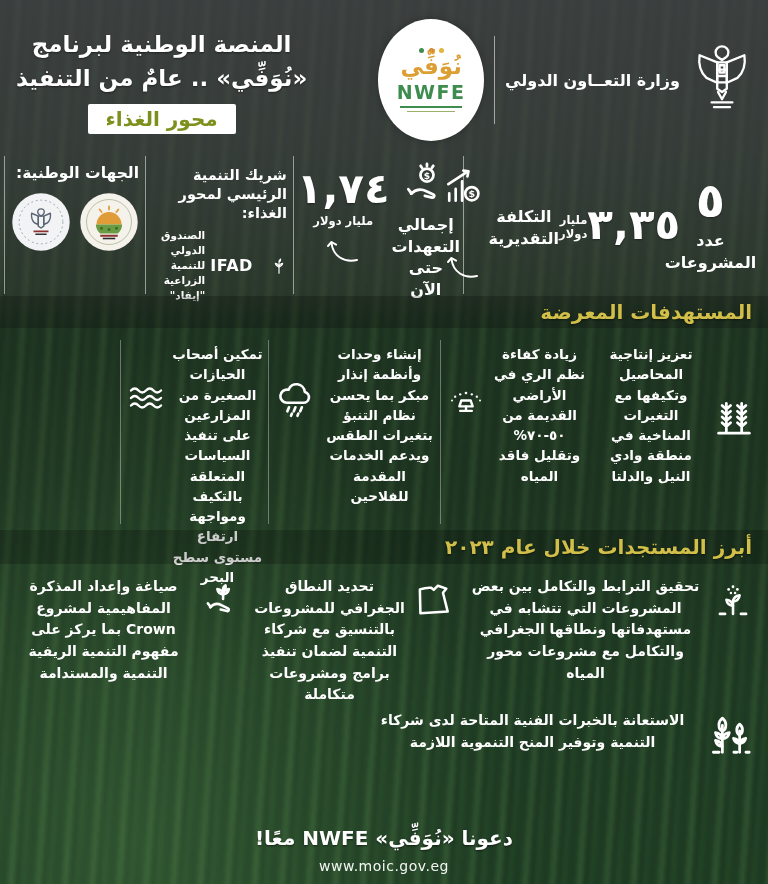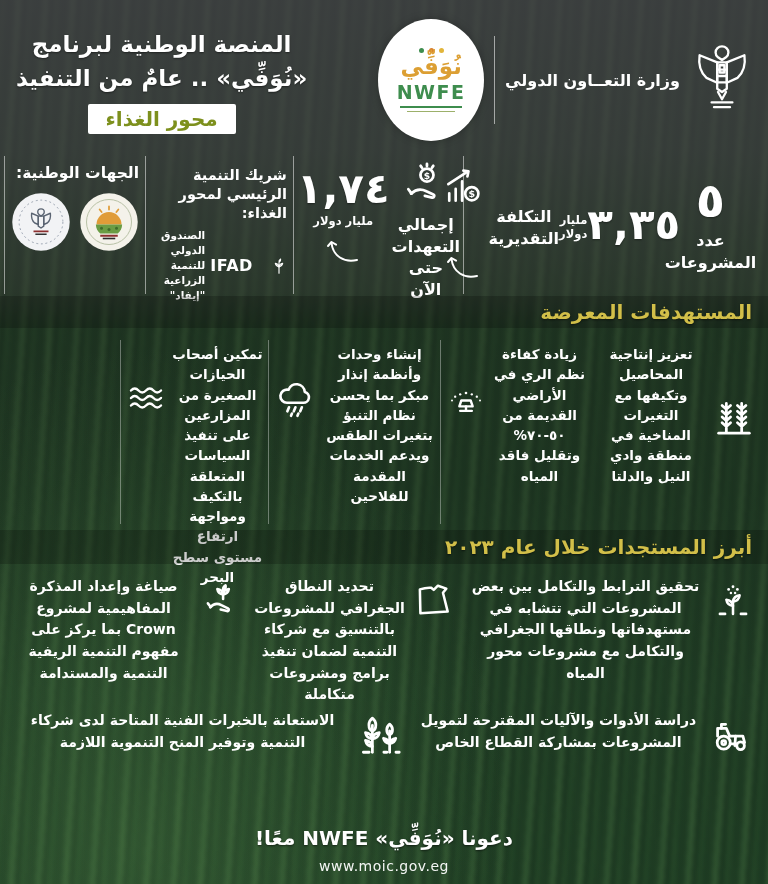--- a/index.html
+++ b/index.html
@@ -367,35 +367,20 @@
             <path d="M5.8 16.8c1.8-2 4.3-2.4 6.4-1.3l3.8 1.8c.9.5.4 1.9-.6 1.6l-3.6-.9"></path>
             <path d="M4.5 14.5l1.6 2.1"></path>
           </svg>
         </span>
         <div class="txt">صياغة وإعداد المذكرة المفاهيمية لمشروع Crown بما يركز على مفهوم التنمية الريفية التنمية والمستدامة</div>
       </div>
     </div>
 
     <div class="u-body2">
 
-      <div class="u-item uc4">
-        <span class="icw">
-          <svg class="ic" width="46" height="46" viewBox="0 0 24 24">
-            <circle cx="8.2" cy="16" r="3.4"></circle>
-              <circle cx="8.2" cy="16" r="1"></circle>
-            <circle cx="17" cy="17.6" r="2"></circle>
-            <path d="M11.6 16.6h3.4"></path>
-            <path d="M5 12.6V8.6h4.6l1.7 4"></path>
-            <path d="M7 8.6V6.4h2.2"></path>
-            <path d="M11.3 12.6h3.1l-.4 5"></path>
-            <path d="M14.4 12.6h3.8l.9 3.4"></path>
-          </svg>
-        </span>
-        <div class="txt">دراسة الأدوات والآليات المقترحة لتمويل المشروعات بمشاركة القطاع الخاص</div>
-      </div>
 
       <div class="u-item uc5">
         <span class="icw">
           <svg class="ic" width="46" height="46" viewBox="0 0 24 24">
             <path d="M7.5 21V7"></path>
             <path d="M7.5 3.2c1.2.9 1.8 2.1 1.8 3.6S8.7 9.6 7.5 9.8 5.7 8.3 5.7 6.8 6.3 4.1 7.5 3.2z"></path>
             <path d="M7.5 14c-2-.2-3.2-1.2-3.6-3.2 2 .2 3.2 1.2 3.6 3.2z"></path>
             <path d="M7.5 14c2-.2 3.2-1.2 3.6-3.2-2 .2-3.2 1.2-3.6 3.2z"></path>
             <path d="M7.5 18c-2-.2-3.2-1.2-3.6-3.2 2 .2 3.2 1.2 3.6 3.2z"></path>
             <path d="M16.5 21V9.8"></path>

